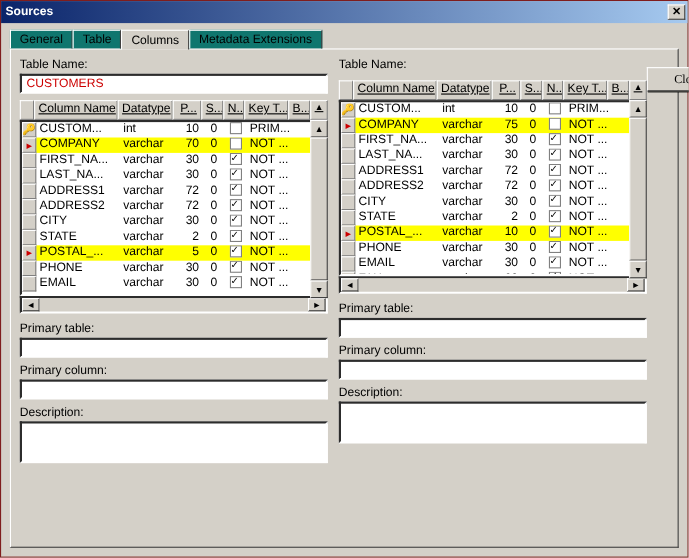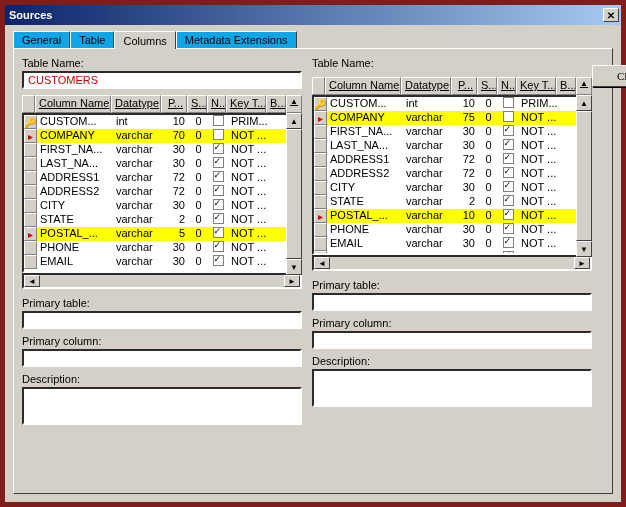--- a/index.html
+++ b/index.html
@@ -3,36 +3,36 @@
 <meta charset="utf-8">
 <style>
 * { box-sizing: border-box; margin: 0; padding: 0; }
 body {
   font-family: Tahoma, "MS Sans Serif", Arial, sans-serif;
   font-size: 11px;
   background: #d4d0c8;
   width: 626px; height: 507px;
   overflow: hidden;
 }
-.window { width: 626px; height: 507px; border: 5px solid #7f1d1d; background: #d4d0c8; display: flex; flex-direction: column; }
+.window { width: 626px; height: 507px; border: 1px solid #7f1d1d; background: #d4d0c8; display: flex; flex-direction: column; }
 .titlebar {
   height: 20px; background: linear-gradient(90deg, #0a246a, #a6caf0);
   color: #fff; display: flex; align-items: center; justify-content: space-between;
   padding: 0 2px 0 4px; font-weight: bold; font-size: 11px;
 }
 .titlebar .close-btn {
   width: 16px; height: 14px; background: #d4d0c8; border: 1px solid #fff;
   border-right-color:#404040; border-bottom-color:#404040;
   display:flex; align-items:center; justify-content:center; color:#000; font-size:10px; font-family:Arial;
 }
 .content { flex:1; padding: 6px 8px 8px 8px; display:flex; flex-direction:column; }
 .tabs { display:flex; position:relative; z-index:2; }
 .tab {
   padding: 2px 8px; border:1px solid #808080; border-bottom:none;
-  background:#0ea5e9; margin-right:0px;
+  background:#0f766e; margin-right:0px;
   border-top-color:#fff; border-left-color:#fff; border-right-color:#404040;
   position:relative;
 }
 .tab.active { background:#d4d0c8; padding-top:3px; margin-bottom:-1px; }
 .tabpanel {
   flex:1; border:1px solid #808080;
   border-top-color:#fff; border-left-color:#fff; border-right-color:#404040; border-bottom-color:#404040;
   padding: 8px; background:#d4d0c8; display:flex; flex-direction:row;
 }
 .split { display:flex; gap:10px; flex:1; }

